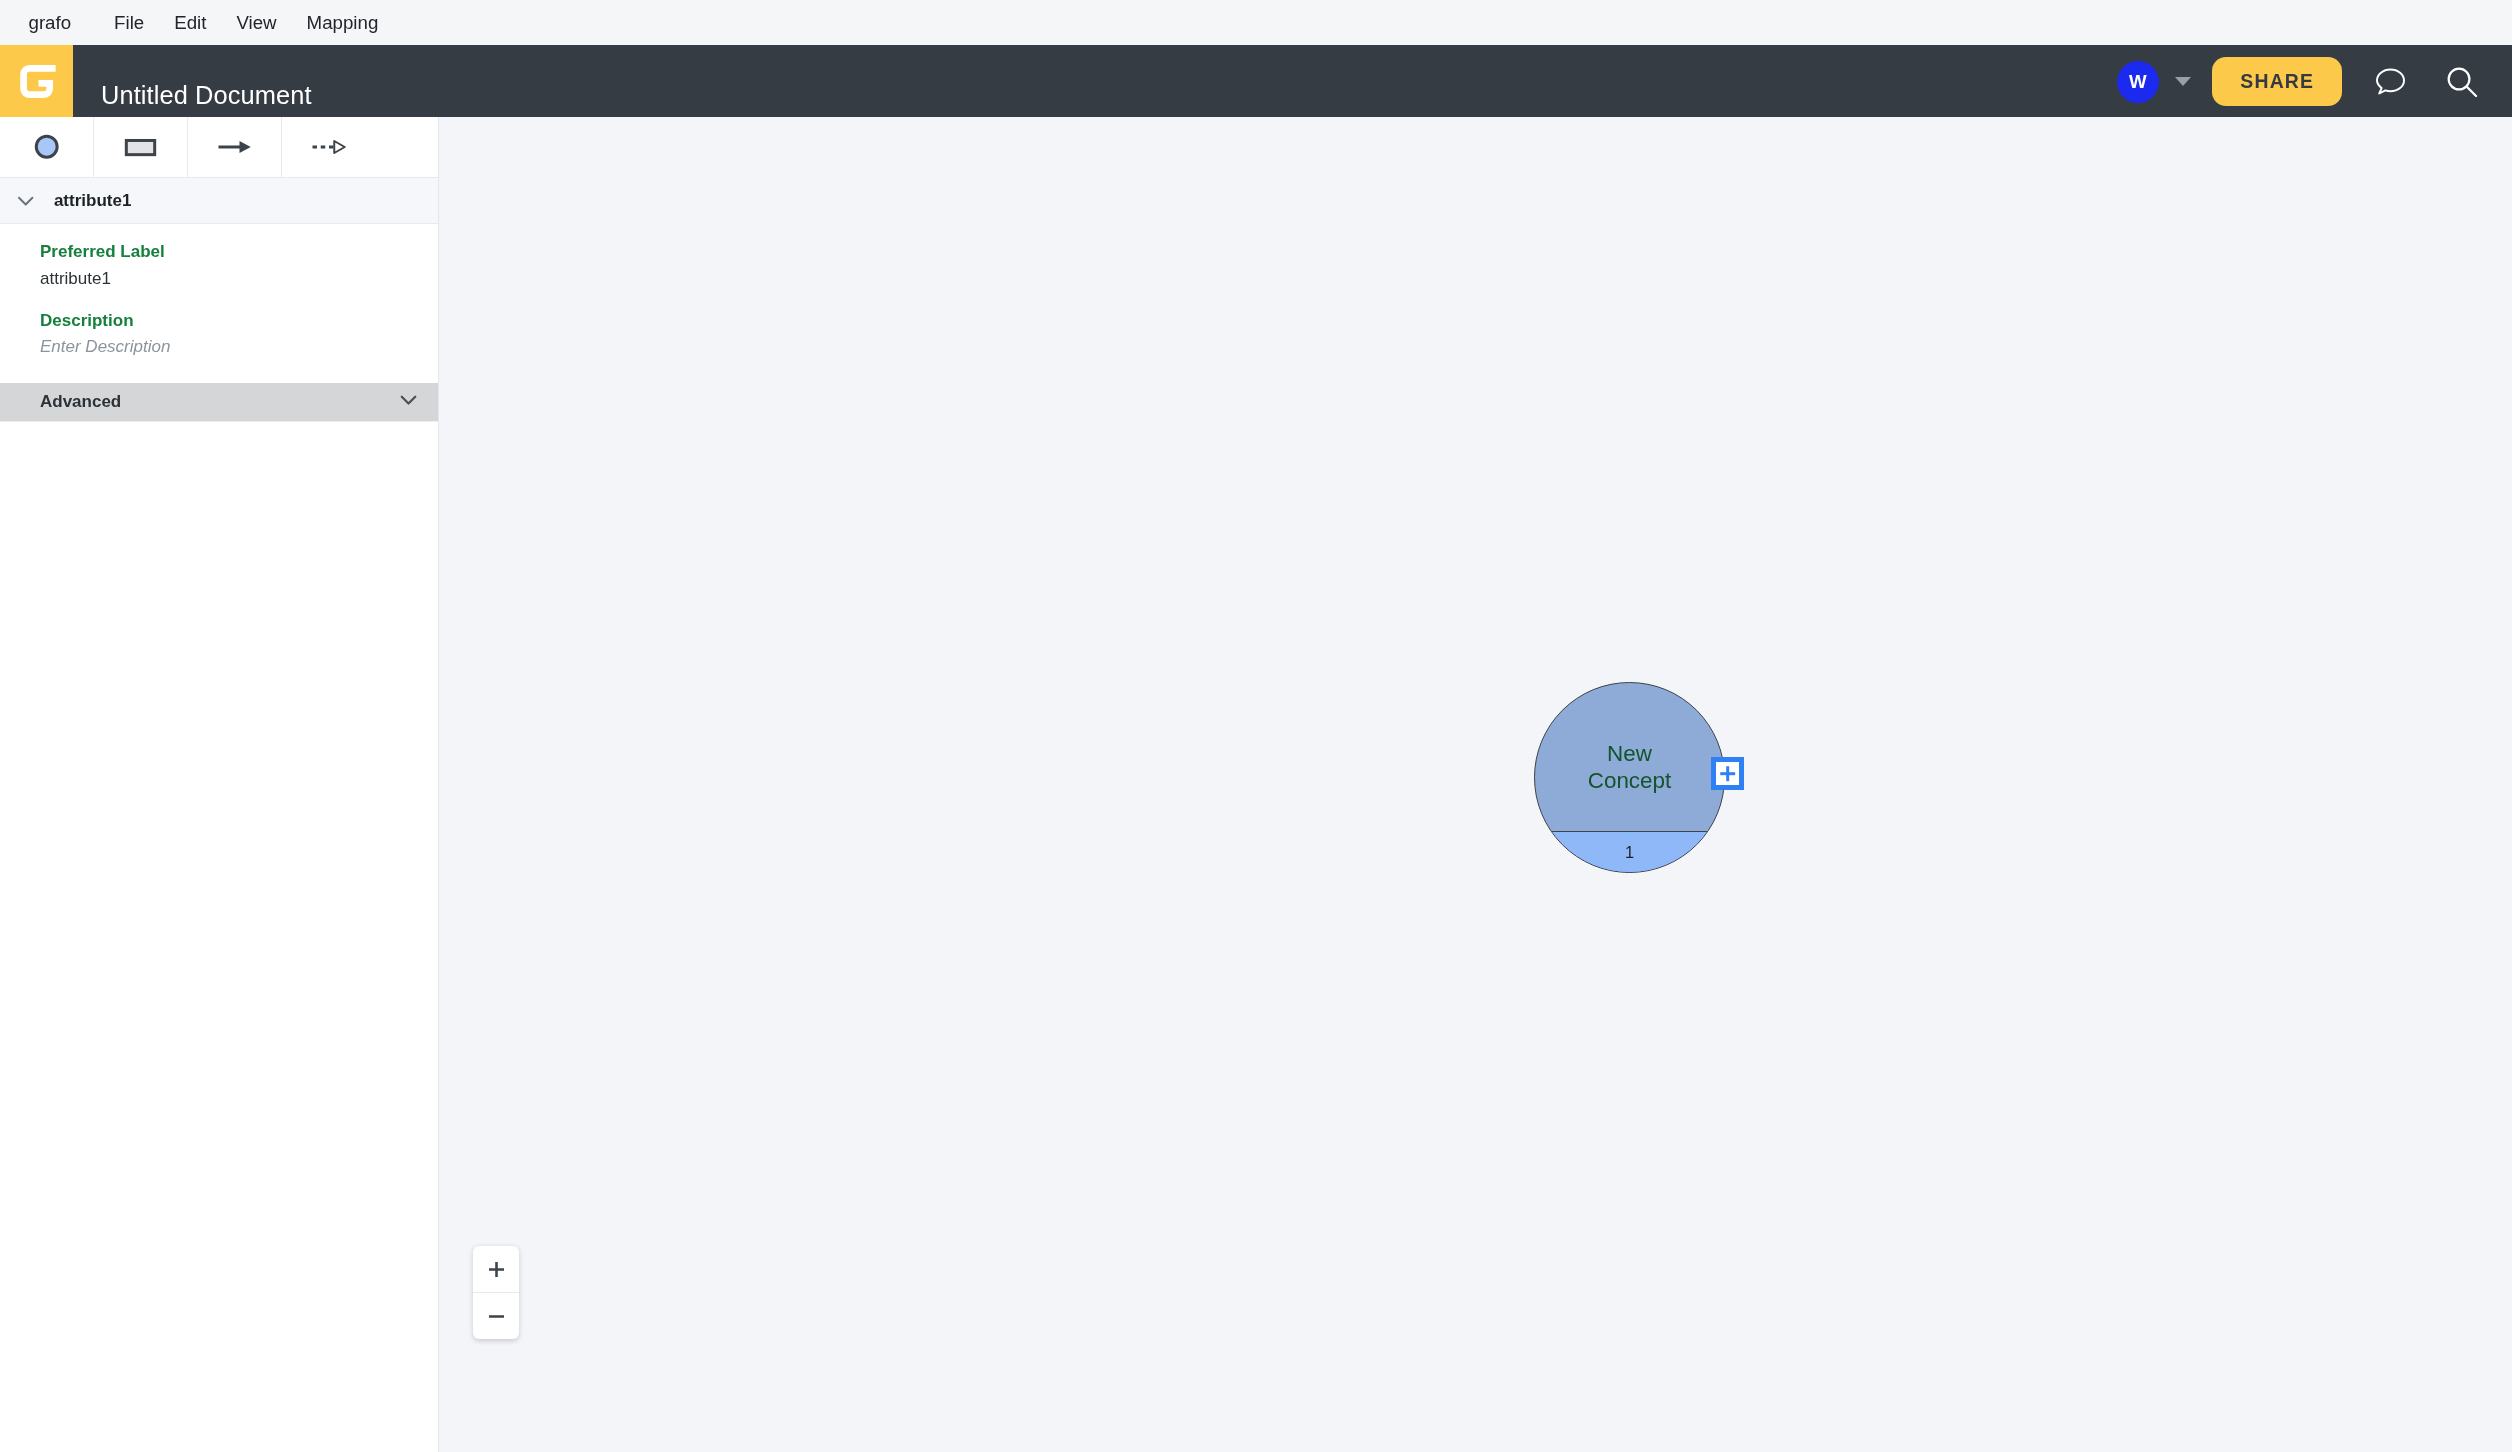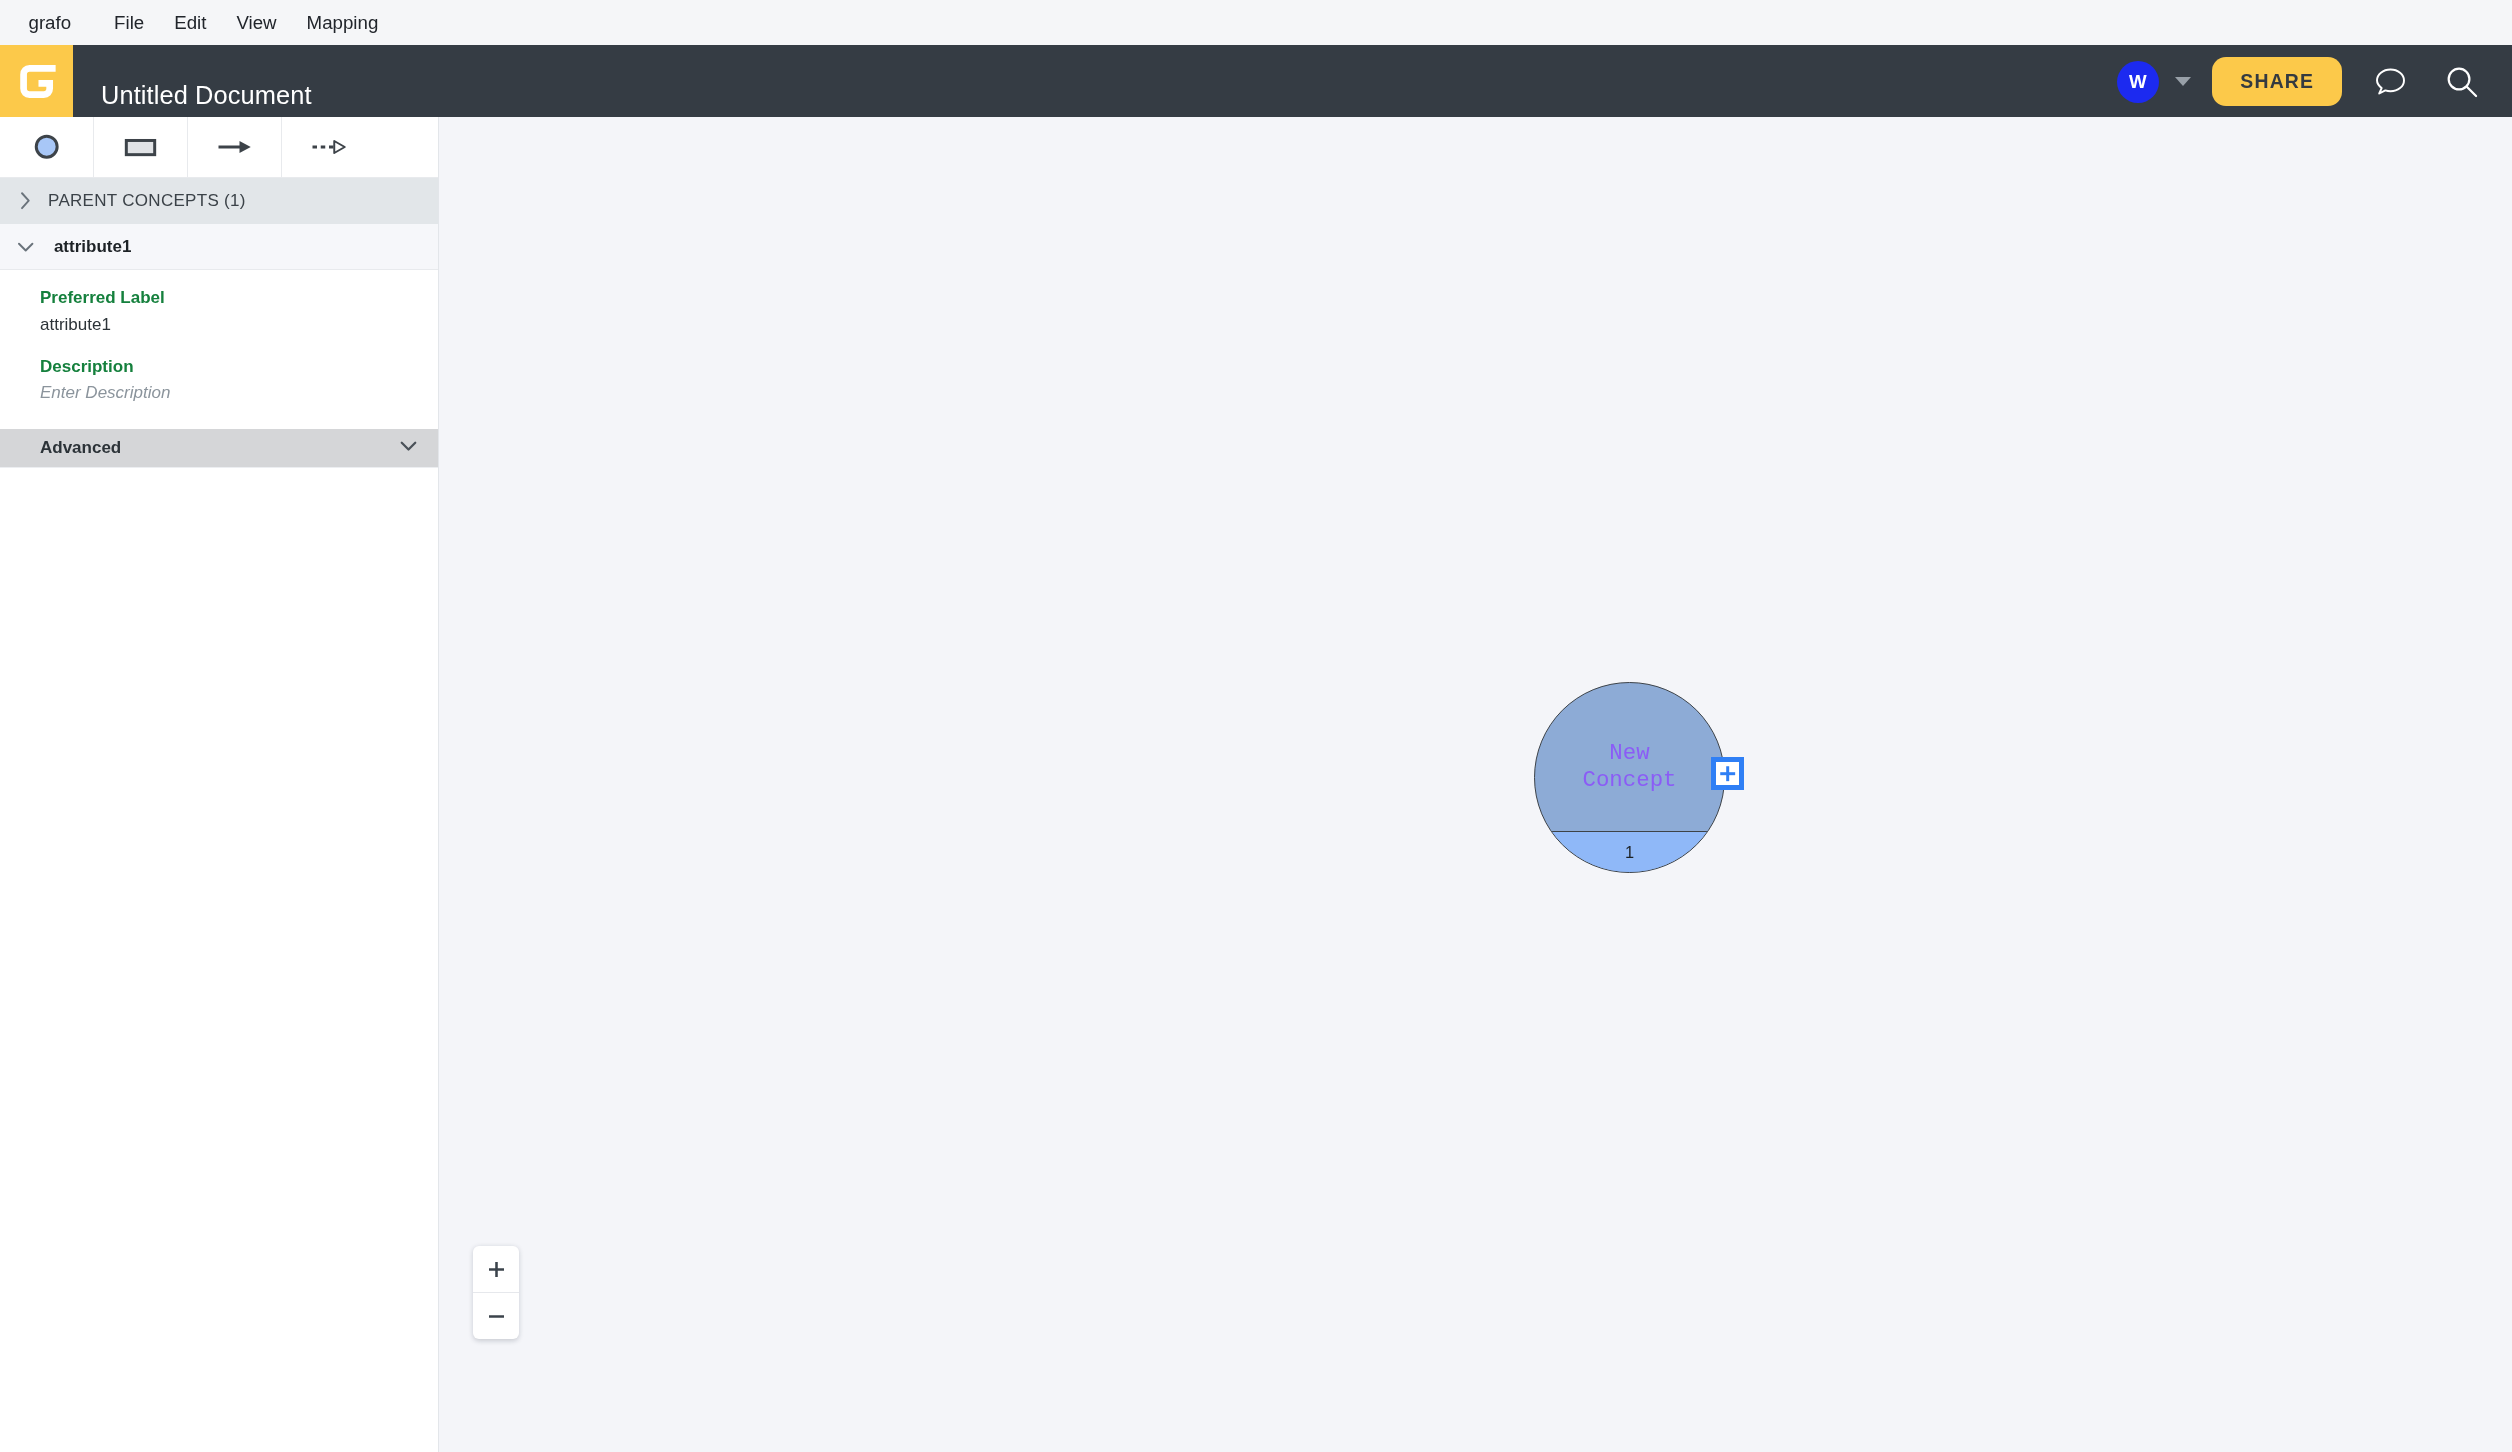--- a/index.html
+++ b/index.html
@@ -254,24 +254,23 @@
     justify-content: center;
     font-size: 16.4px;
     color: #1d2226;
   }
   .node-label {
     position: absolute;
     left: 0;
     top: 58px;
     width: 100%;
     text-align: center;
-    color: #8b5cf6;
+    color: #14532d;
     font-size: 22.4px;
     line-height: 27px;
-    font-family: Liberation Mono, monospace;
   }
   .node-plus {
     position: absolute;
     left: 177px;
     top: 75px;
     width: 33px;
     height: 33px;
     background: #ffffff;
     border: 5.2px solid #2f7ff5;
     box-sizing: border-box;
@@ -366,28 +365,20 @@
     </div>
 
     <div class="tool-cell">
       <svg width="36" height="18" viewBox="0 0 48 24">
         <line x1="2" y1="12" x2="30" y2="12" stroke="#3d4349" stroke-width="4" stroke-dasharray="6 5"></line>
         <path d="M31 4 L45 12 L31 20 Z" fill="#ffffff" stroke="#3d4349" stroke-width="2.6" stroke-linejoin="round"></path>
       </svg>
     </div>
   </div>
 
-  <div class="section-head">
-    <span class="chev">
-      <svg width="13.5" height="19.4" viewBox="0 0 18 26">
-          <path d="M4 3 L13 13 L4 23" fill="none" stroke="#6a737b" stroke-width="2.6" stroke-linecap="round" stroke-linejoin="round"></path>
-        </svg>
-    </span>
-    <span>PARENT CONCEPTS (1)</span>
-  </div>
 
 
   <div class="attr-row">
     <span class="chev">
       <svg width="19.4" height="13.5" viewBox="0 0 26 18">
           <path d="M4 5 L13 14 L22 5" fill="none" stroke="#6a737b" stroke-width="2.6" stroke-linecap="round" stroke-linejoin="round"></path>
         </svg>
     </span>
     <span>attribute1</span>
   </div>

